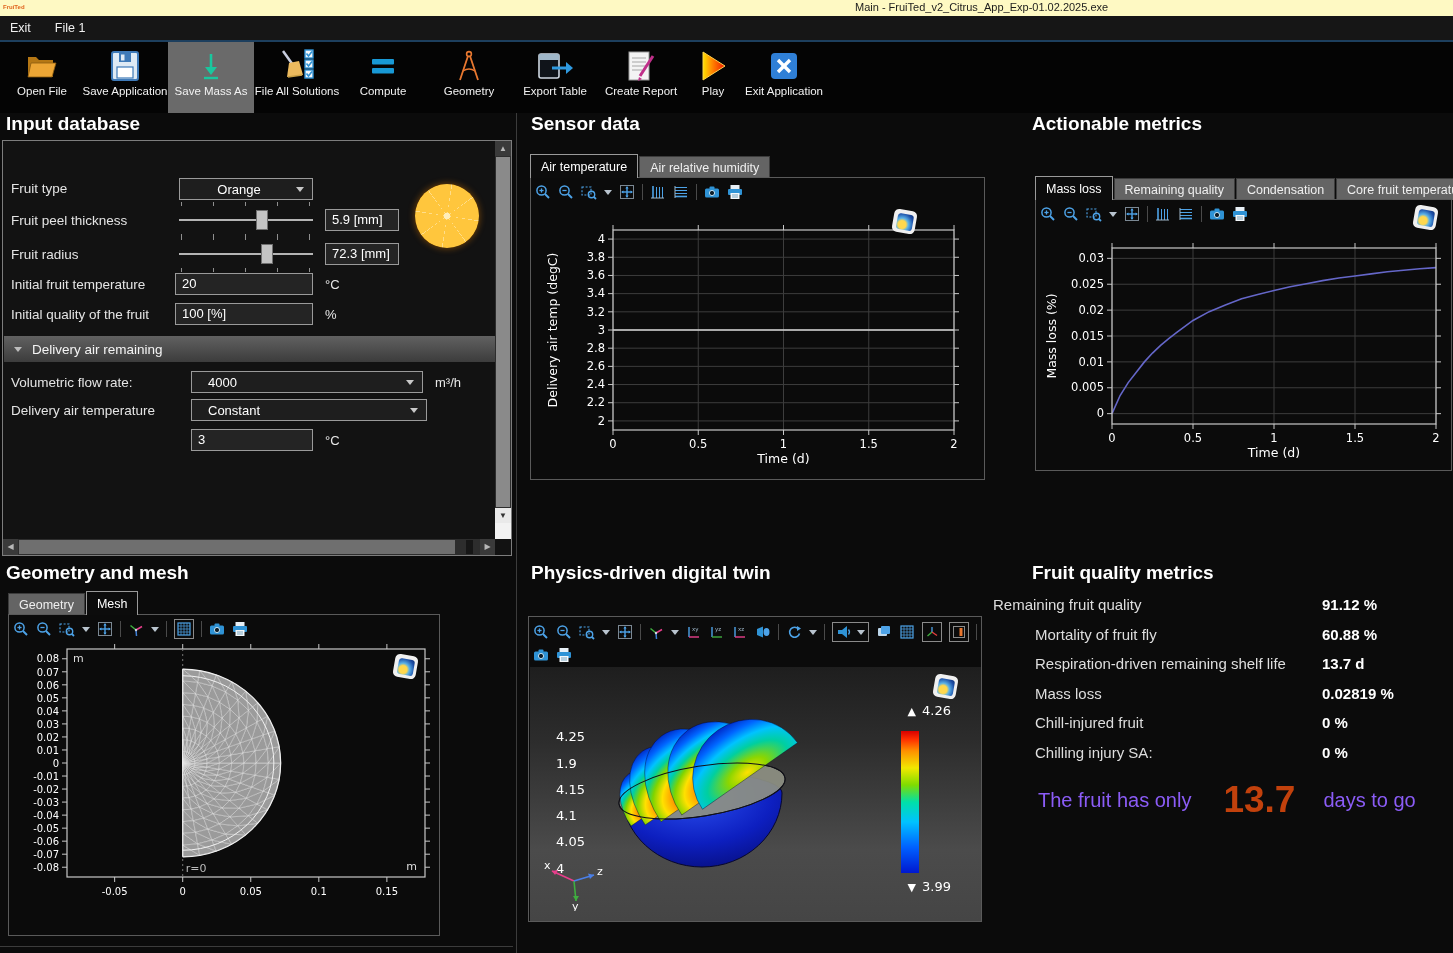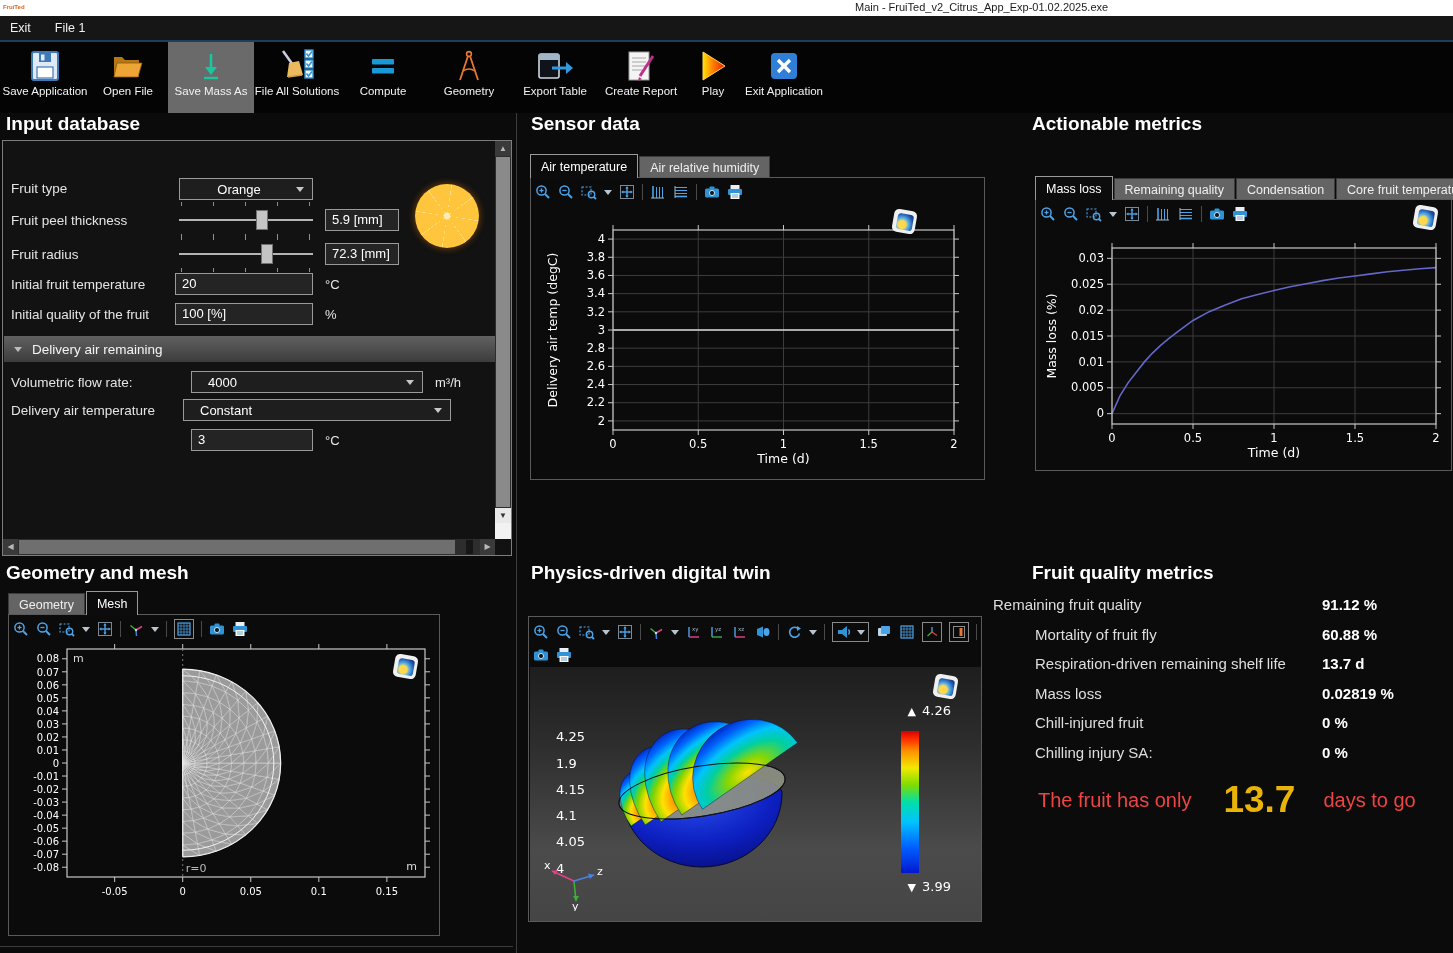--- a/index.html
+++ b/index.html
@@ -5,21 +5,21 @@
   * { box-sizing: border-box; }
   html,body { margin:0; padding:0; }
   body {
     width:1453px; height:953px; position:relative; overflow:hidden;
     background:#0b0b0b; color:#e8e8e8;
     font-family:"Liberation Sans", sans-serif;
   }
   .abs { position:absolute; }
 
   
-  .titlebar { left:0; top:0; width:1453px; height:16px; background:#ffffff; }
+  .titlebar { left:0; top:0; width:1453px; height:16px; background:#fef9c3; }
   .titlebar .ttext { position:absolute; left:855px; top:1px; font-size:11px; color:#1c1c1c; white-space:nowrap; }
   .titlebar .mini-logo { position:absolute; left:3px; top:4px; font-size:6px; font-weight:bold; color:#e0641e; letter-spacing:0; }
   .menubar { left:0; top:16px; width:1453px; height:24px; background:#161616; display:flex; align-items:center; gap:24px; padding-left:10px; }
   .menubar span { font-size:12.5px; color:#f0f0f0; }
   .blueline { left:0; top:40px; width:1453px; height:2px; background:#1d3f5e; }
   .toolbar { left:0; top:42px; width:1453px; height:71px; background:#040404; display:flex; align-items:stretch; padding-left:2px; }
   .tbtn { width:86px; display:flex; flex-direction:column; align-items:center; justify-content:flex-start; padding-top:5px; }
   .tbtn.narrow { width:58px; }
   .tbtn.wide { width:84px; }
   .tbtn.active { background:#6a6a6a; }
@@ -92,22 +92,22 @@
   .cbar { position:absolute; width:18px; background:linear-gradient(to top,
       #0018d0 0%, #0060ff 18%, #00c3ff 36%, #00e0a8 50%, #7fdc00 62%, #f2e800 74%, #ff9000 86%, #ff3000 94%, #d80000 100%); }
   .cbar-lab { position:absolute; left:26px; font-size:13px; color:#fff; font-family:"DejaVu Sans",sans-serif; white-space:nowrap; }
   .cb-mark { position:absolute; font-size:13px; color:#fff; font-family:"DejaVu Sans",sans-serif; white-space:nowrap; }
   .cb-mark .gly { font-size:11px; margin-right:6px; }
 
   
   .qrow-label { position:absolute; font-size:15px; color:#dedede; white-space:nowrap; }
   .qrow-value { position:absolute; font-size:15px; font-weight:bold; color:#ffffff; white-space:nowrap; }
   .alert-line { position:absolute; display:flex; align-items:center; }
-  .alert-pre, .alert-suf { font-size:20px; color:#ef4444; white-space:nowrap; }
-  .alert-num { font-size:37px; font-weight:bold; color:#eab308; margin:0 28px 0 32px; }
+  .alert-pre, .alert-suf { font-size:20px; color:#8b5cf6; white-space:nowrap; }
+  .alert-num { font-size:37px; font-weight:bold; color:#c2410c; margin:0 28px 0 32px; }
 
   .divider-v { left:516px; top:113px; width:1px; height:840px; background:#3c3c3c; }
   .divider-h { left:0; top:946px; width:513px; height:1px; background:#3c3c3c; }
 
   .chart-mount { position:absolute; }
   text { user-select:none; }
 </style>
 </head>
 <body>
 
@@ -219,39 +219,39 @@
   <span class="ttext">Main - FruiTed_v2_Citrus_App_Exp-01.02.2025.exe</span>
 </div>
 
 <div class="abs menubar">
   <span>Exit</span>
   <span>File 1</span>
 </div>
 <div class="abs blueline"></div>
 
 <div class="abs toolbar">
+  <div class="tbtn" style="width:80px">
+    <div class="tico">
+      <svg width="34" height="30" viewBox="0 0 34 30">
+          <path d="M3 6 L3 26 L28 26 L28 9 L14 9 L11 6 Z" fill="#b57714"></path>
+          <path d="M6 12 L31 12 L27 26 L3 26 Z" fill="#eda635" stroke="#8a5a10" stroke-width="0.8"></path>
+        </svg>
+    </div>
+    <div class="tlabel">Open File</div>
+  </div>
   <div class="tbtn">
     <div class="tico">
       <svg width="30" height="32" viewBox="0 0 30 32">
           <rect x="2" y="2" width="26" height="28" rx="2" fill="#dfeaf4" stroke="#3f7ab8" stroke-width="2"></rect>
           <rect x="9" y="3" width="12" height="9" fill="#3f7ab8"></rect>
           <rect x="11" y="4.5" width="3.5" height="6" fill="#dfeaf4"></rect>
           <rect x="7" y="17" width="16" height="11" fill="#ffffff" stroke="#3f7ab8" stroke-width="1.2"></rect>
         </svg>
     </div>
     <div class="tlabel">Save Application</div>
-  </div>
-  <div class="tbtn" style="width:80px">
-    <div class="tico">
-      <svg width="34" height="30" viewBox="0 0 34 30">
-          <path d="M3 6 L3 26 L28 26 L28 9 L14 9 L11 6 Z" fill="#b57714"></path>
-          <path d="M6 12 L31 12 L27 26 L3 26 Z" fill="#eda635" stroke="#8a5a10" stroke-width="0.8"></path>
-        </svg>
-    </div>
-    <div class="tlabel">Open File</div>
   </div>
   <div class="tbtn active">
     <div class="tico">
       <svg width="28" height="30" viewBox="0 0 28 30">
           <line x1="14" y1="3" x2="14" y2="19" stroke="#19c79e" stroke-width="2.6"></line>
           <polygon points="8,16 20,16 14,24" fill="#19c79e"></polygon>
           <line x1="7" y1="27" x2="21" y2="27" stroke="#19c79e" stroke-width="2.4"></line>
         </svg>
     </div>
     <div class="tlabel">Save Mass As</div>
@@ -396,21 +396,21 @@
   </div>
 
   <div class="flabel" style="left:8px;top:234px">Volumetric flow rate:</div>
   <div class="combo" style="left:188px;top:230px;width:232px">
     <span class="ctext" style="padding-left:8px">4000</span>
     <span class="caret"></span>
   </div>
   <div class="unit" style="left:432px;top:234px">m³/h</div>
 
   <div class="flabel" style="left:8px;top:262px">Delivery air temperature</div>
-  <div class="combo" style="left:180px;top:258px;width:268px">
+  <div class="combo" style="left:188px;top:258px;width:236px">
     <span class="ctext" style="padding-left:8px">Constant</span>
     <span class="caret"></span>
   </div>
 
   <div class="inputbox" style="left:188px;top:288px;width:122px">3</div>
   <div class="unit" style="left:322px;top:292px">°C</div>
 
   <div class="vscroll">
     <span class="arr" style="top:0">▲</span>
     <span class="thumbv"></span>

